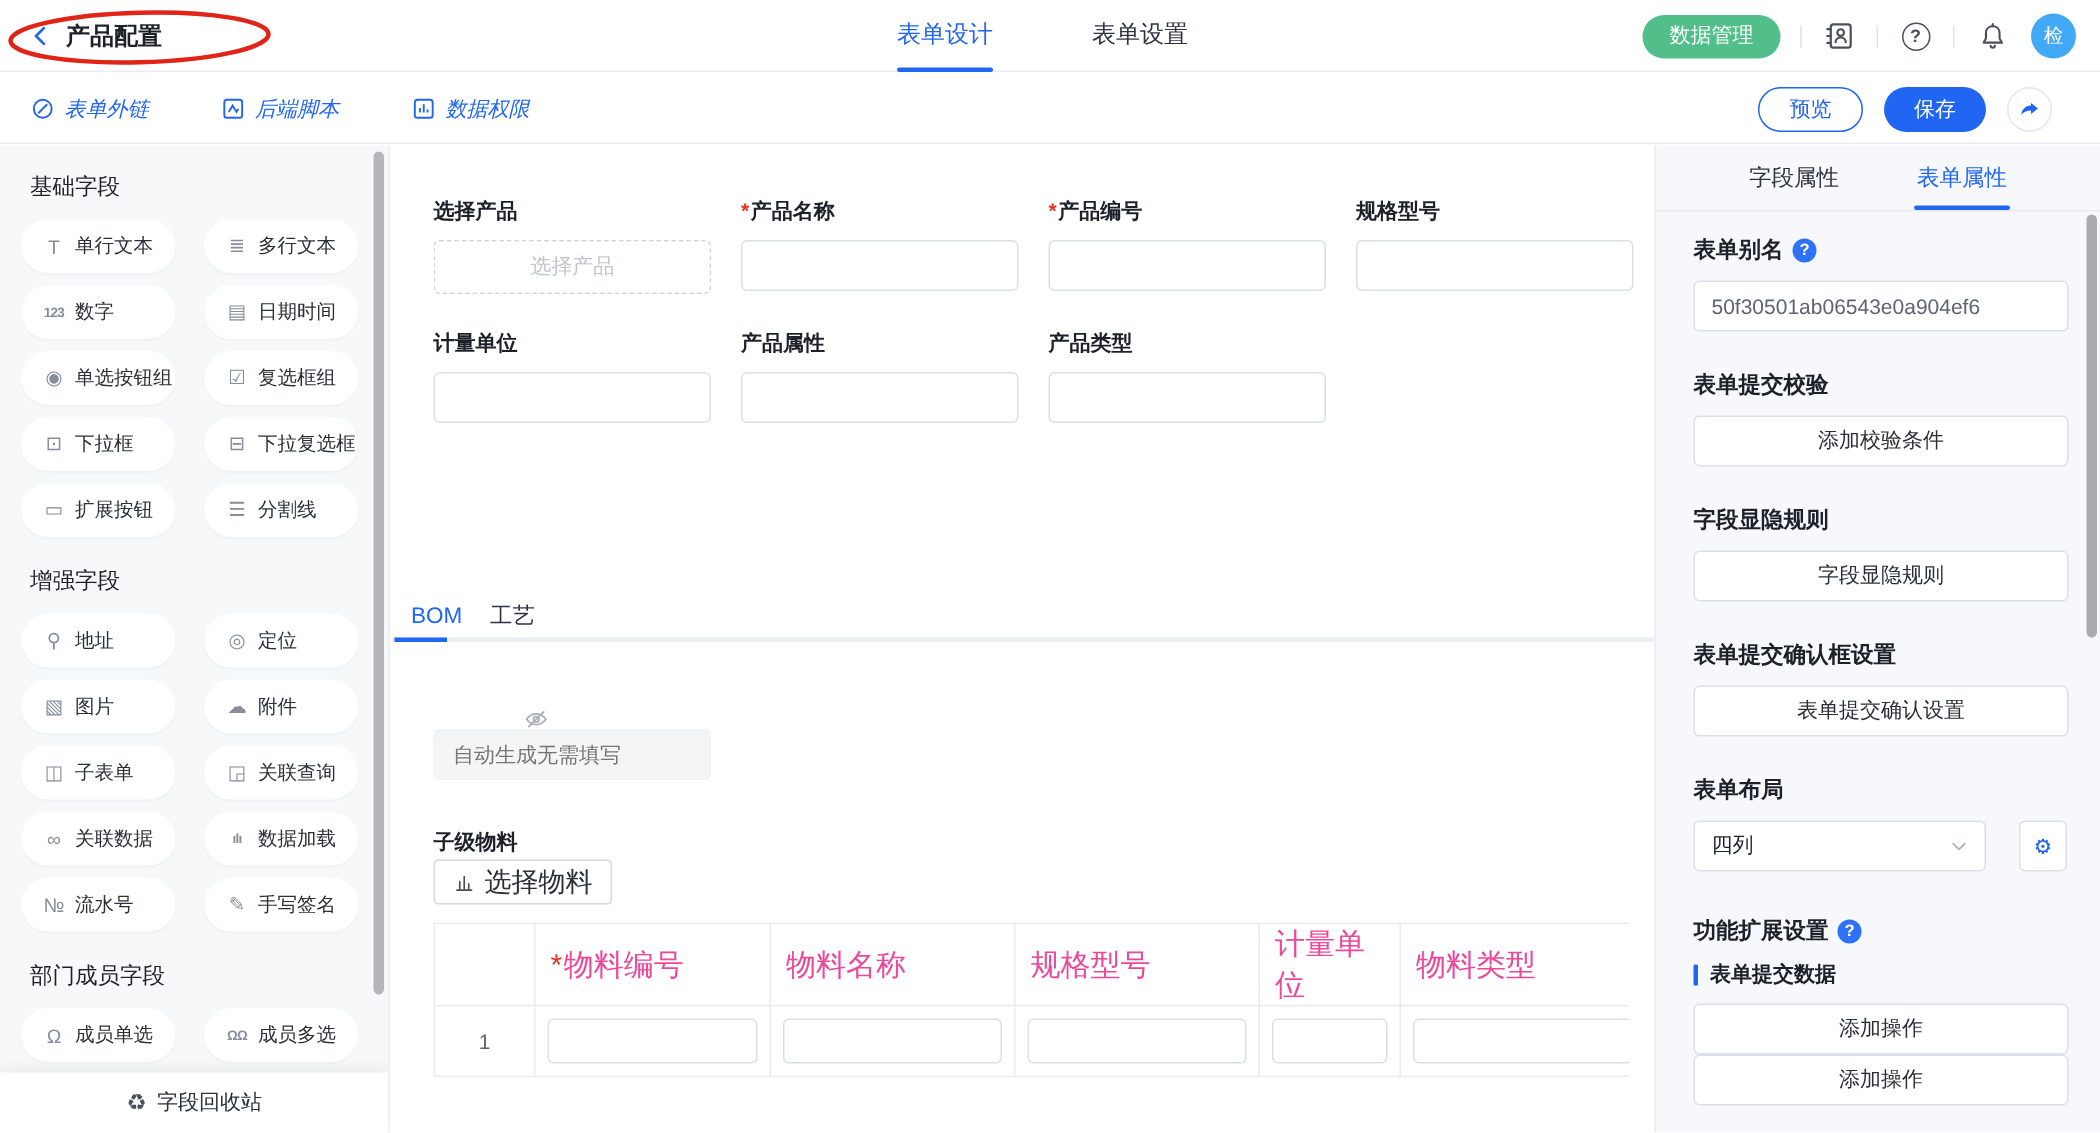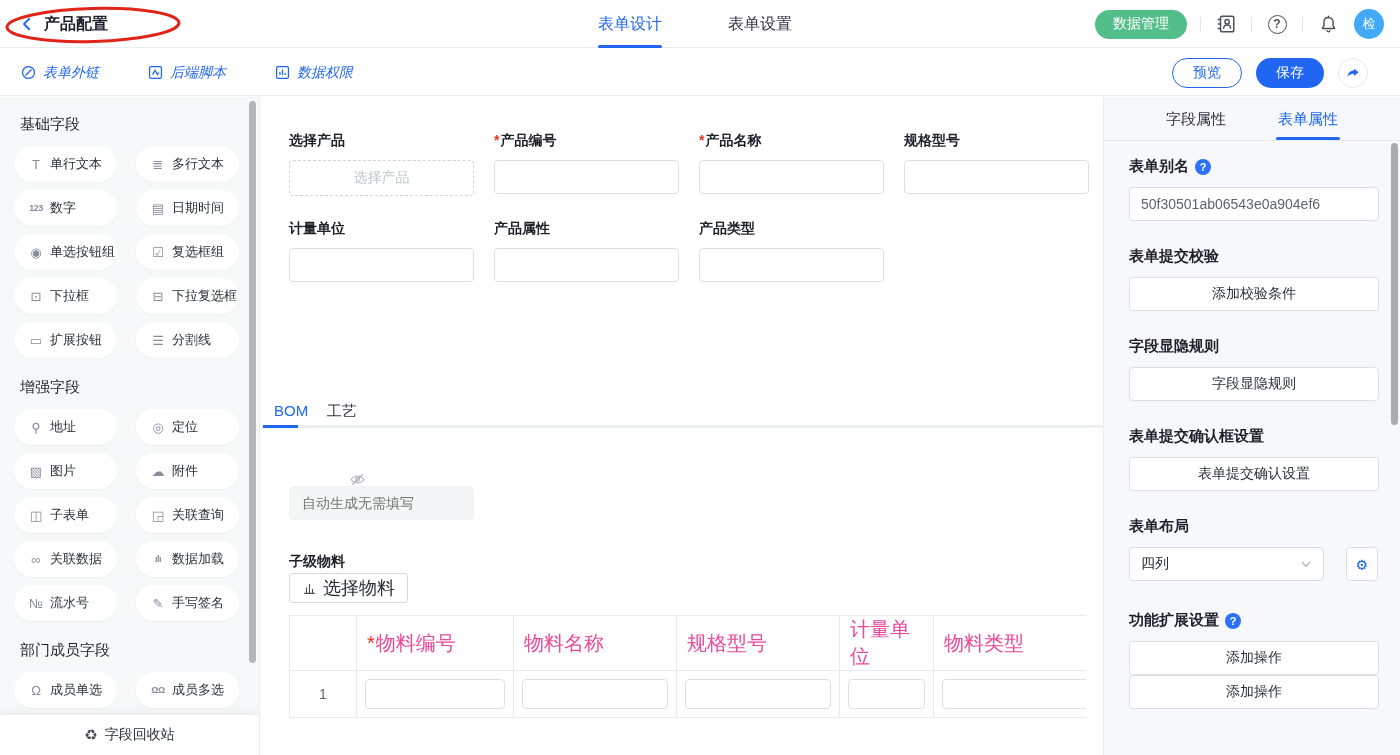--- a/index.html
+++ b/index.html
@@ -291,25 +291,25 @@
   <main class="canvas">
 
     <div class="f-row" style="top:35px;">
       <div class="f-col">
         <div class="f-label">选择产品</div>
         <div class="picker-box">
           <span>选择产品</span>
         </div>
       </div>
       <div class="f-col">
+        <div class="f-label req">产品名称</div>
+        <input class="f-input" style="">
+      </div>
+      <div class="f-col">
         <div class="f-label req">产品编号</div>
-        <input class="f-input" style="">
-      </div>
-      <div class="f-col">
-        <div class="f-label req">产品名称</div>
         <input class="f-input" style="">
       </div>
       <div class="f-col">
         <div class="f-label">规格型号</div>
         <input class="f-input" style="">
       </div>
     </div>
 
     <div class="f-row" style="top:123px;">
       <div class="f-col">
@@ -415,20 +415,24 @@
         <span class="gear-btn">
             <span>⚙</span>
           </span>
       </div>
 
       <div class="p-label" style="margin-top:30px;">
         <span>功能扩展设置</span>
         <span class="q-circle"></span>
       </div>
 
+      <div class="bar-label" style="margin-top:4px;">
+        <span class="bar"></span>
+        <span>表单提交数据</span>
+      </div>
       <button class="p-btn">添加操作</button>
 
       <button class="p-btn">添加操作</button>
     </div>
 
     <div class="props-scroll"></div>
   </aside>
 
 </div>
 

